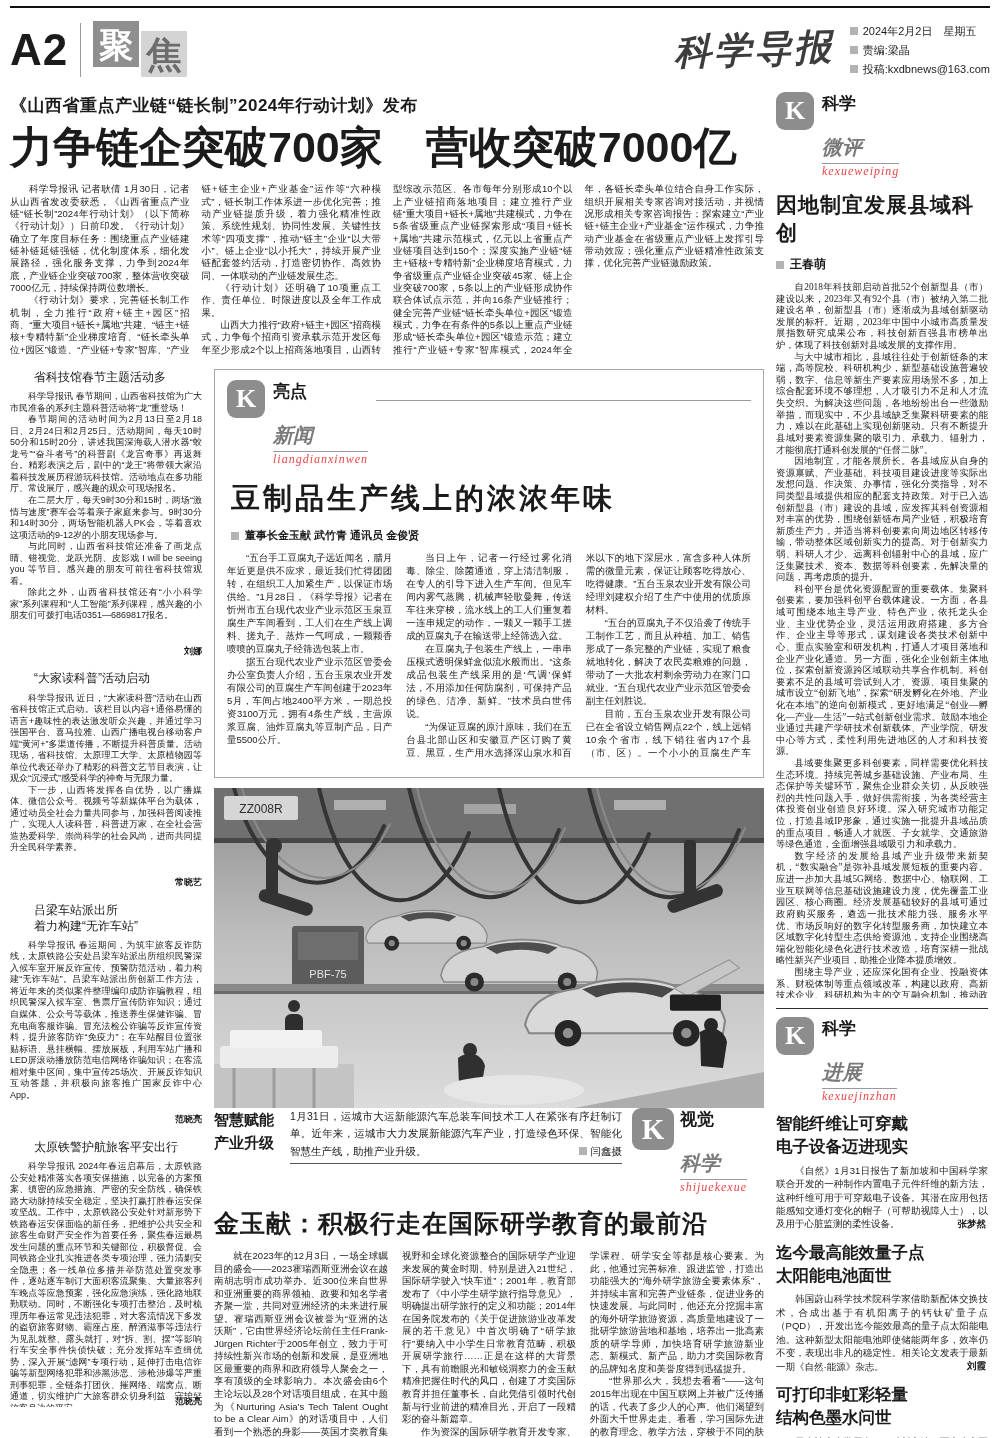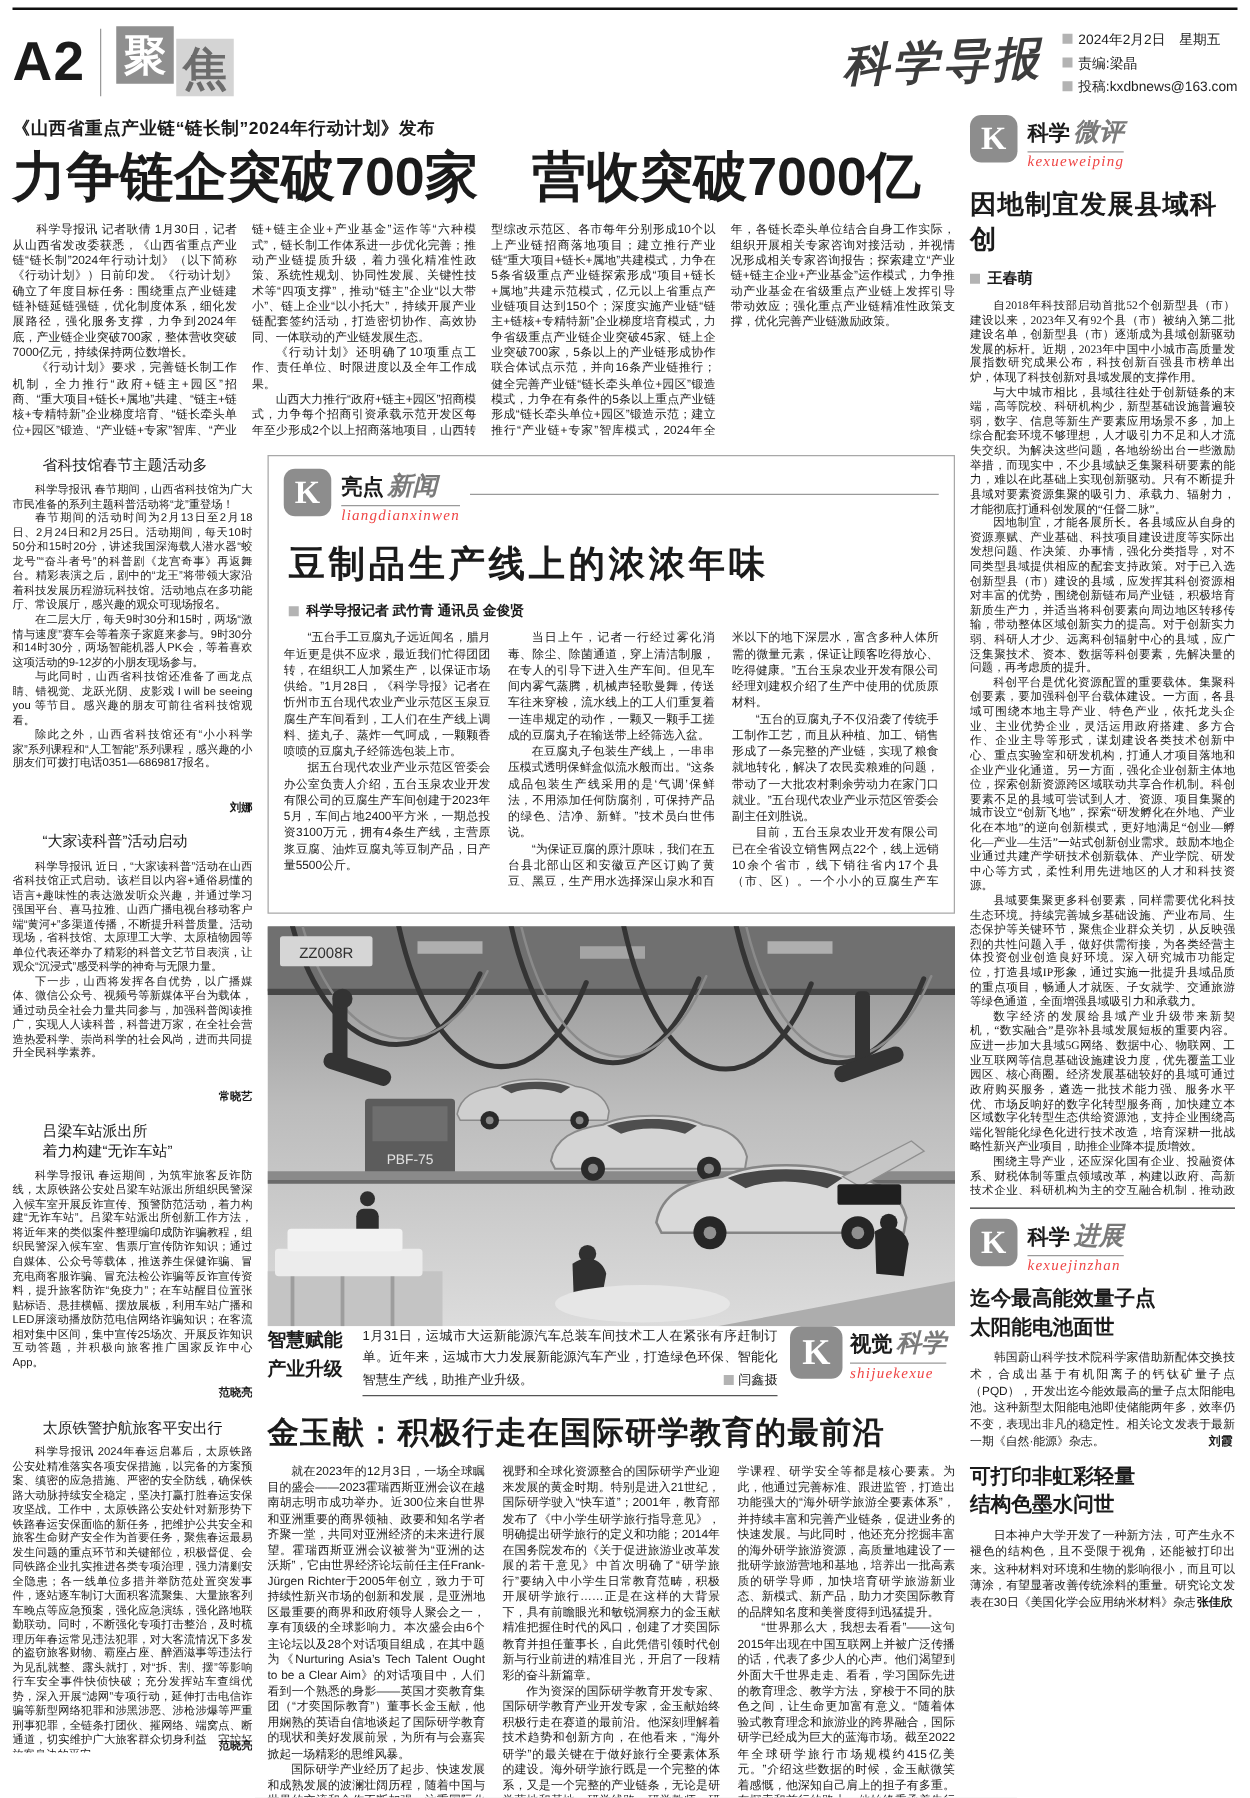--- a/index.html
+++ b/index.html
@@ -27,39 +27,39 @@
 
   
   .content{display:flex;gap:12px;}
   .left-main{width:754px;}
   .right-col{width:212px;}
   .lower{display:flex;gap:12px;margin-top:8px;}
   .left-col{width:192px;}
   .mid-col{width:550px;}
 
   
-  .kicker{font-size:14px;font-weight:600;margin:2px 0 6px;letter-spacing:0.5px;}
+  .kicker{font-size:17px;font-weight:600;margin:2px 0 6px;letter-spacing:0.5px;}
   .headline{font-size:43px;font-weight:900;line-height:1.12;margin-bottom:12px;}
   .body-text p{text-indent:2em;text-align:justify;}
   .cols4{column-count:4;column-gap:12px;column-fill:auto;height:178px;overflow:hidden;
          font-size:9.5px;line-height:1.3;}
 
   
   .left-col article{margin-bottom:13px;}
   .la-title{font-size:12px;font-weight:400;line-height:1.35;margin-bottom:6px;white-space:pre-line;margin-left:24px;}
   .la-body{font-size:9px;line-height:1.28;overflow:hidden;position:relative;}
   .la-b1{height:266px}.la-b2{height:196px}.la-b3{height:186px}.la-b4{height:246px}
   .author-abs{position:absolute;right:0;bottom:0;background:#fff;padding-left:6px;font-weight:bold;}
 
   
   .k-header{display:flex;align-items:flex-start;gap:8px;}
   .k-logo{width:38px;height:38px;background:#8d8d8d;color:#fff;border-radius:9px;flex:0 0 auto;
           display:flex;align-items:center;justify-content:center;
           font-family:"Liberation Serif",serif;font-weight:bold;font-size:26px;}
-  .k-cn{display:flex;align-items:baseline;gap:3px;border-bottom:1px solid #9a9a9a;padding-bottom:2px;}
+  .k-cn{display:flex;align-items:baseline;gap:19px;border-bottom:1px solid #9a9a9a;padding-bottom:2px;flex-direction:column;}
   .k-cn1{font-size:17px;font-weight:800;}
   .k-cn2{font-size:20px;color:#7a7a7a;font-family:"Liberation Serif",serif;font-style:italic;font-weight:bold;}
   .k-pinyin{font-size:12px;color:#ef4444;font-style:italic;font-family:"Liberation Serif",serif;letter-spacing:1px;}
   .k-ext{flex:1;border-top:1px solid #9a9a9a;margin-top:20px;}
 
   
   .feature-box{border:1px solid #a8a8a8;padding:10px 12px 10px;margin-bottom:10px;}
   .feature-title{font-size:29px;font-weight:900;letter-spacing:3px;margin:12px 0 9px 4px;}
   .byline{display:flex;align-items:center;gap:6px;font-size:11px;font-weight:bold;margin:0 0 8px 4px;}
   .cols3f{column-count:3;column-gap:14px;column-fill:auto;height:216px;overflow:hidden;
@@ -192,21 +192,21 @@
                   <span class="k-cn1">亮点</span>
                   <span class="k-cn2">新闻</span>
                 </div>
                 <div class="k-pinyin">liangdianxinwen</div>
               </div>
               <div class="k-ext"></div>
             </div>
             <h2 class="feature-title">豆制品生产线上的浓浓年味</h2>
             <div class="byline">
               <span class="sq"></span>
-              <span>科学导报记者 武竹青 通讯员 金俊贤</span>
+              <span>董事长金玉献 武竹青 通讯员 金俊贤</span>
             </div>
             <div class="body-text cols3f">
                 <p>“五台手工豆腐丸子远近闻名，腊月年近更是供不应求，最近我们忙得团团转，在组织工人加紧生产，以保证市场供给。”1月28日，《科学导报》记者在忻州市五台现代农业产业示范区玉泉豆腐生产车间看到，工人们在生产线上调料、搓丸子、蒸炸一气呵成，一颗颗香喷喷的豆腐丸子经筛选包装上市。</p>
                 <p>据五台现代农业产业示范区管委会办公室负责人介绍，五台玉泉农业开发有限公司的豆腐生产车间创建于2023年5月，车间占地2400平方米，一期总投资3100万元，拥有4条生产线，主营原浆豆腐、油炸豆腐丸等豆制产品，日产量5500公斤。</p>
                 <p>当日上午，记者一行经过雾化消毒、除尘、除菌通道，穿上清洁制服，在专人的引导下进入生产车间。但见车间内雾气蒸腾，机械声轻歌曼舞，传送车往来穿梭，流水线上的工人们重复着一连串规定的动作，一颗又一颗手工搓成的豆腐丸子在输送带上经筛选入盆。</p>
                 <p>在豆腐丸子包装生产线上，一串串压模式透明保鲜盒似流水般而出。“这条成品包装生产线采用的是‘气调’保鲜法，不用添加任何防腐剂，可保持产品的绿色、洁净、新鲜。”技术员白世伟说。</p>
                 <p>“为保证豆腐的原汁原味，我们在五台县北部山区和安徽豆产区订购了黄豆、黑豆，生产用水选择深山泉水和百米以下的地下深层水，富含多种人体所需的微量元素，保证让顾客吃得放心、吃得健康。”五台玉泉农业开发有限公司经理刘建权介绍了生产中使用的优质原材料。</p>
                 <p>“五台的豆腐丸子不仅沿袭了传统手工制作工艺，而且从种植、加工、销售形成了一条完整的产业链，实现了粮食就地转化，解决了农民卖粮难的问题，带动了一大批农村剩余劳动力在家门口就业。”五台现代农业产业示范区管委会副主任刘胜说。</p>
                 <p>目前，五台玉泉农业开发有限公司已在全省设立销售网点22个，线上远销10余个省市，线下销往省内17个县（市、区）。一个小小的豆腐生产车间，年可消化粮食160万公斤，年创产值640万元，安置农民工70余人。</p>
               </div>
@@ -379,20 +379,26 @@
           <div class="k-logo">K</div>
           <div>
             <div class="k-cn">
               <span class="k-cn1">科学</span>
               <span class="k-cn2">进展</span>
             </div>
             <div class="k-pinyin">kexuejinzhan</div>
           </div>
         </div>
 
+        <article class="jz-article">
+          <h3 class="jz-title">智能纤维让可穿戴
+电子设备迈进现实</h3>
+          <p class="jz-body">《自然》1月31日报告了新加坡和中国科学家联合开发的一种制作内置电子元件纤维的新方法，这种纤维可用于可穿戴电子设备。其潜在应用包括能感知交通灯变化的帽子（可帮助视障人士），以及用于心脏监测的柔性设备。</p>
+          <div class="jz-author"><span>张梦然</span></div>
+        </article>
 
         <article class="jz-article">
           <h3 class="jz-title">迄今最高能效量子点
 太阳能电池面世</h3>
           <p class="jz-body">韩国蔚山科学技术院科学家借助新配体交换技术，合成出基于有机阳离子的钙钛矿量子点（PQD），开发出迄今能效最高的量子点太阳能电池。这种新型太阳能电池即使储能两年多，效率仍不变，表现出非凡的稳定性。相关论文发表于最新一期《自然·能源》杂志。</p>
           <div class="jz-author"><span>刘霞</span></div>
         </article>
 
         <article class="jz-article">
           <h3 class="jz-title">可打印非虹彩轻量

